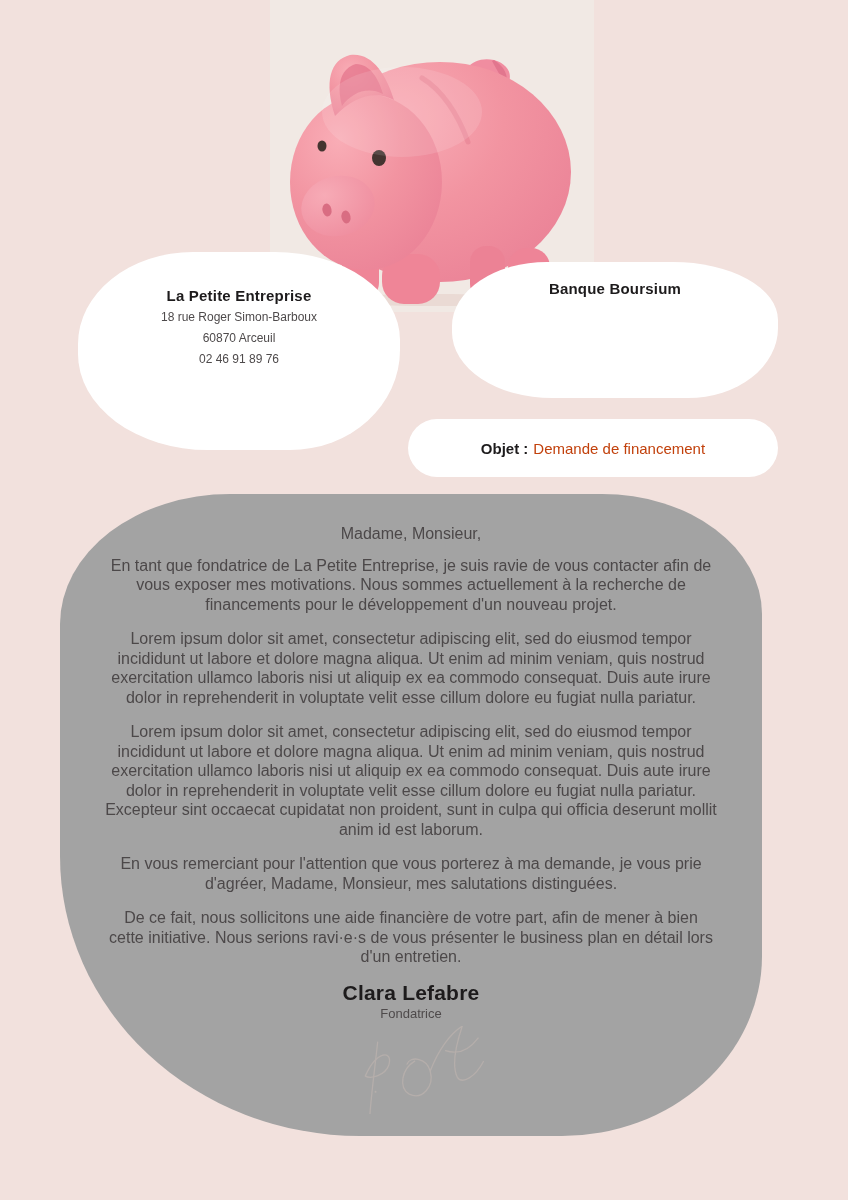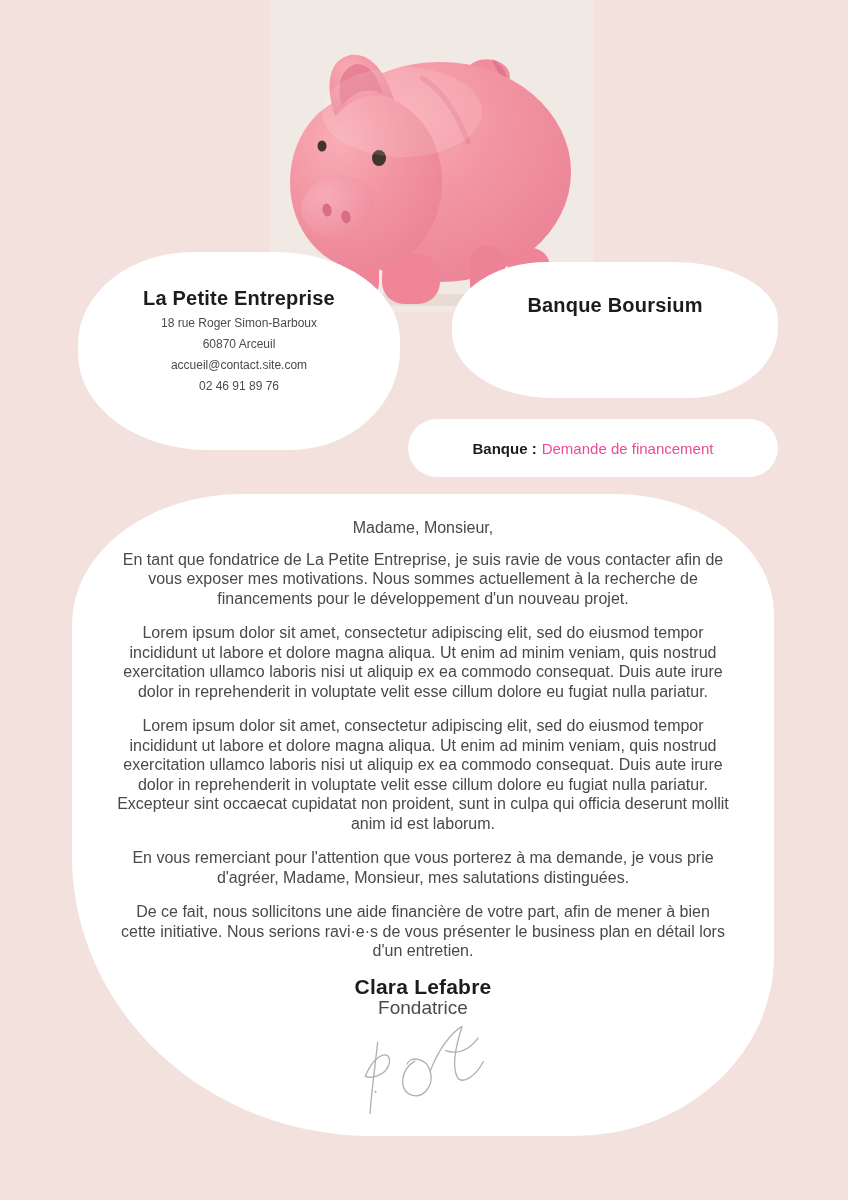--- a/index.html
+++ b/index.html
@@ -16,57 +16,57 @@
     background:#f1e9e4; z-index:0;
   }
   .pig {
     position:absolute; left:282px; top:34px; width:302px; height:272px; z-index:1;
   }
   .card {
     position:absolute; background:#ffffff; z-index:2;
     text-align:center;
   }
   .card .name {
-    font-weight:700; font-size:20px; color:#1d1b1c; letter-spacing:.2px;
+    font-weight:700; font-size:15px; color:#1d1b1c; letter-spacing:.2px;
     margin-bottom:3px;
   }
   .card .line { font-size:12px; line-height:21px; color:#4e4a4b; }
   .card-sender {
     left:78px; top:252px; width:322px; height:198px;
     border-radius:115px 125px 110px 130px / 92px 88px 100px 96px;
     padding-top:35px;
   }
   .card-recipient {
     left:452px; top:262px; width:326px; height:136px;
     border-radius:95px 105px 90px 100px / 64px 58px 70px 66px;
-    padding-top:32px;
+    padding-top:18px;
   }
   .subject-pill {
     position:absolute; left:408px; top:419px; width:370px; height:58px;
     background:#ffffff; border-radius:29px; z-index:2;
     display:flex; align-items:center; justify-content:center;
     font-size:15px; gap:5px;
   }
   .subject-pill .label { font-weight:700; color:#1d1b1c; }
-  .subject-pill .value { color:#ec4899; }
+  .subject-pill .value { color:#c2410c; }
   .letter-blob {
-    position:absolute; left:72px; top:494px; width:702px; height:642px;
-    background:#ffffff; z-index:2;
+    position:absolute; left:60px; top:494px; width:702px; height:642px;
+    background:#a3a3a3; z-index:2;
     border-radius:170px 160px 200px 300px / 130px 120px 180px 280px;
-    padding-top:24px;
+    padding-top:30px;
   }
   .letter-inner {
     width:612px; margin:0 auto; text-align:center;
     font-size:16px; line-height:19.5px; color:#4c4849;
   }
   .letter-inner .salutation { margin-bottom:12px; }
   .letter-inner p { margin:0 0 15px; }
   .sig-block { margin-top:16px; position:relative; }
   .sig-name { font-weight:700; font-size:21px; color:#1d1b1c; letter-spacing:.2px; }
-  .sig-title { font-size:19px; color:#4e4a4b; margin-top:2px; }
+  .sig-title { font-size:13px; color:#4e4a4b; margin-top:2px; }
   .sig-scribble {
     position:absolute; left:352px; top:1026px; width:142px; height:88px; z-index:3;
   }
 </style>
 </head>
 <body>
 
 <div class="photo-bg"></div>
 
 <svg class="pig" viewBox="0 0 302 272" role="img">
@@ -98,30 +98,29 @@
   <ellipse cx="56" cy="172" rx="37" ry="30" fill="url(#pgSnout)" transform="rotate(-12 56 172)"></ellipse>
   <ellipse cx="45" cy="176" rx="4.5" ry="6.5" fill="#d96d82" transform="rotate(-12 45 176)"></ellipse>
   <ellipse cx="64" cy="183" rx="4.5" ry="6.5" fill="#d96d82" transform="rotate(-12 64 183)"></ellipse>
   <ellipse cx="120" cy="78" rx="80" ry="45" fill="#ffffff" opacity="0.12"></ellipse>
 </svg>
 
 <div class="card card-sender">
   <div class="name">La Petite Entreprise</div>
   <div class="line">18 rue Roger Simon-Barboux</div>
   <div class="line">60870 Arceuil</div>
-  <div class="line">accueil@contact.site.com</div>
   <div class="line">02 46 91 89 76</div>
 </div>
 
 <div class="card card-recipient">
   <div class="name">Banque Boursium</div>
 </div>
 
 <div class="subject-pill">
-  <span class="label">Banque :</span>
+  <span class="label">Objet :</span>
   <span class="value">Demande de financement</span>
 </div>
 
 <div class="letter-blob">
   <div class="letter-inner">
     <div class="salutation">Madame, Monsieur,</div>
     <p>En tant que fondatrice de La Petite Entreprise, je suis ravie de vous contacter afin de vous exposer mes motivations. Nous sommes actuellement à la recherche de financements pour le développement d'un nouveau projet.</p>
     <p>Lorem ipsum dolor sit amet, consectetur adipiscing elit, sed do eiusmod tempor incididunt ut labore et dolore magna aliqua. Ut enim ad minim veniam, quis nostrud exercitation ullamco laboris nisi ut aliquip ex ea commodo consequat. Duis aute irure dolor in reprehenderit in voluptate velit esse cillum dolore eu fugiat nulla pariatur.</p>
     <p>Lorem ipsum dolor sit amet, consectetur adipiscing elit, sed do eiusmod tempor incididunt ut labore et dolore magna aliqua. Ut enim ad minim veniam, quis nostrud exercitation ullamco laboris nisi ut aliquip ex ea commodo consequat. Duis aute irure dolor in reprehenderit in voluptate velit esse cillum dolore eu fugiat nulla pariatur. Excepteur sint occaecat cupidatat non proident, sunt in culpa qui officia deserunt mollit anim id est laborum.</p>
     <p>En vous remerciant pour l'attention que vous porterez à ma demande, je vous prie d'agréer, Madame, Monsieur, mes salutations distinguées.</p>

